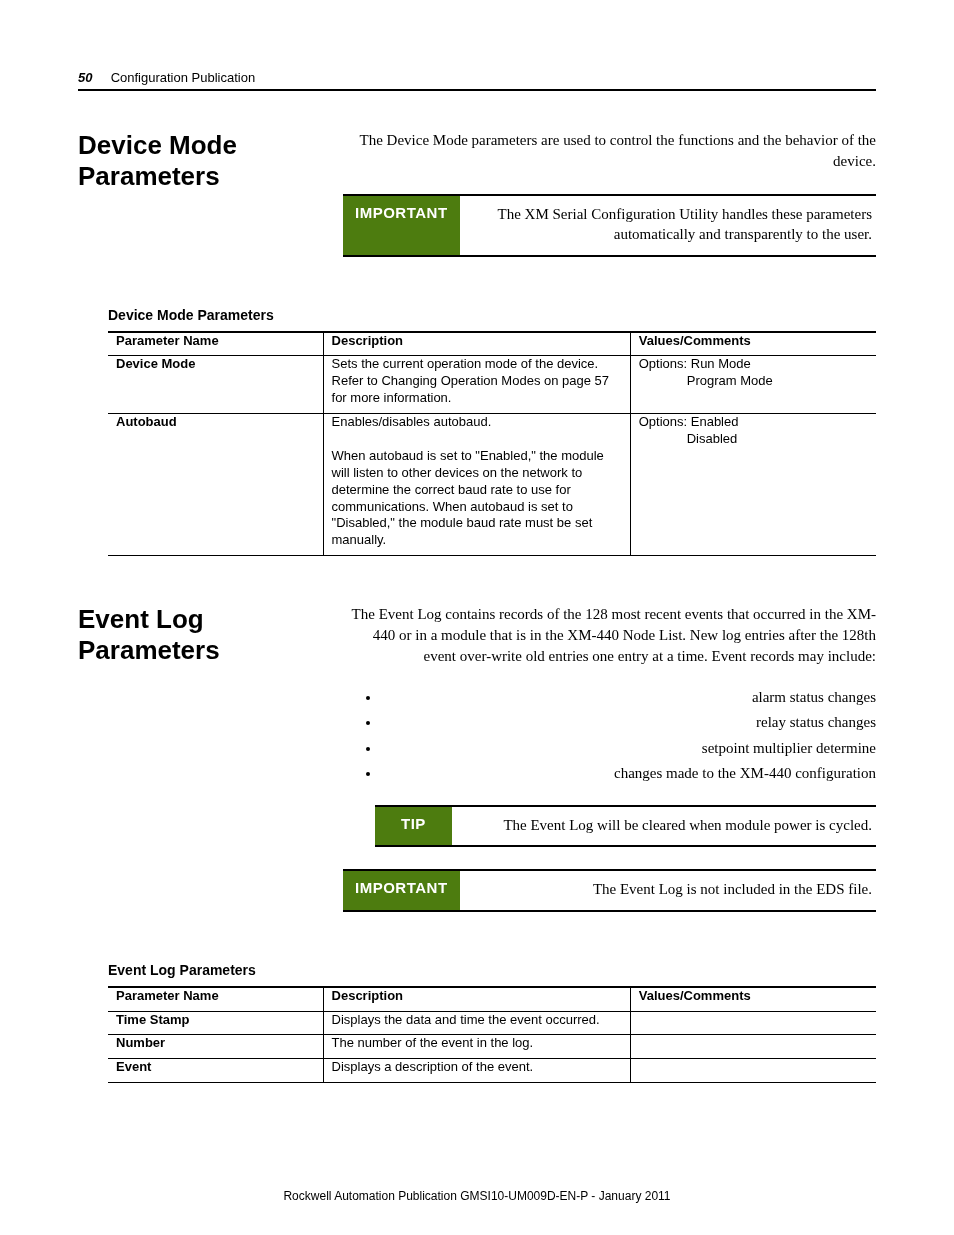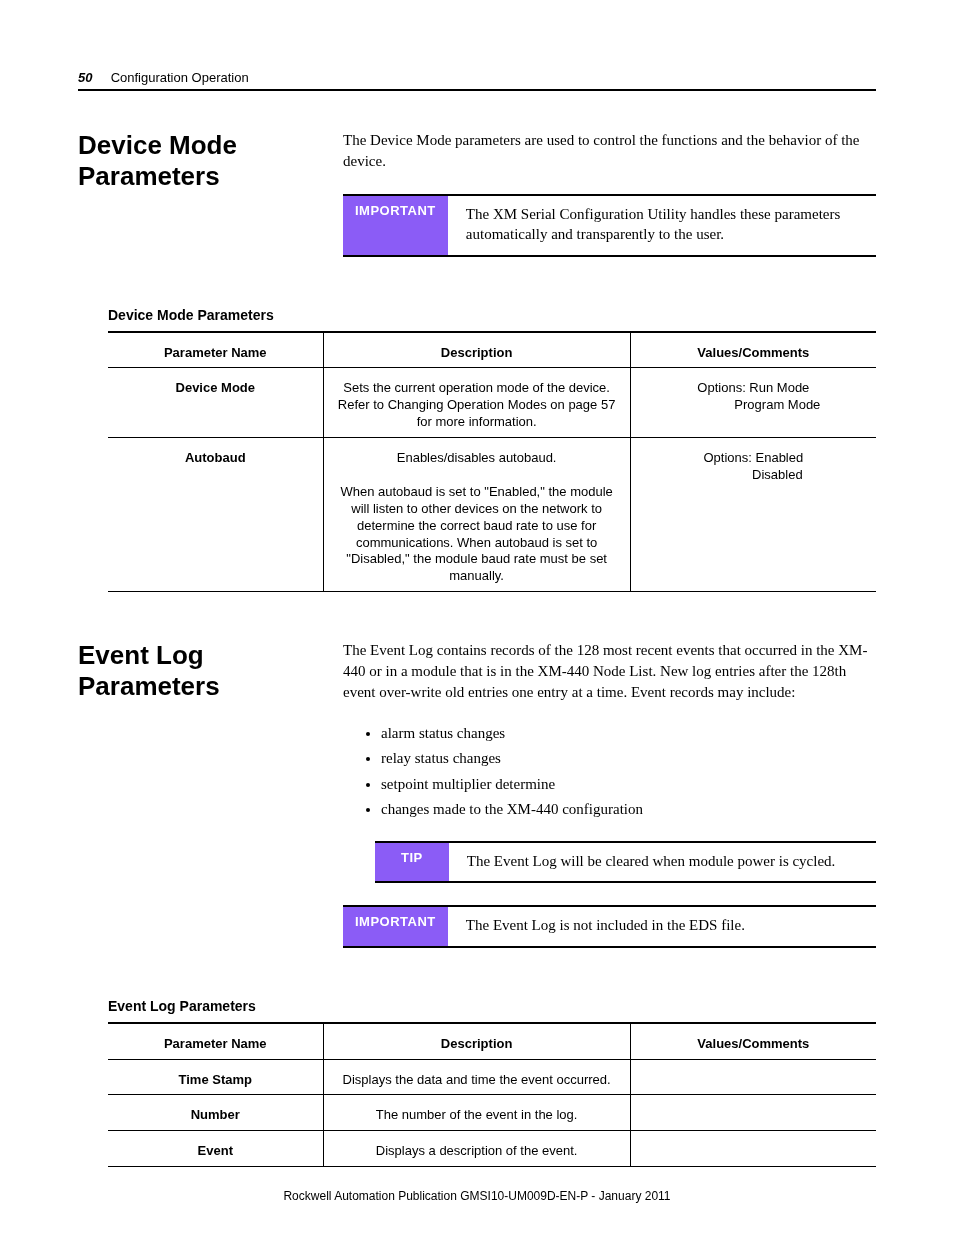--- a/index.html
+++ b/index.html
@@ -25,33 +25,33 @@
   .page-header span:last-child { font-size: 13px; }
   .content { position: absolute; top: 130px; left: 78px; right: 78px; }
   .section-row { display: flex; margin-bottom: 28px; }
   .section-title {
     flex: 0 0 265px;
     font-family: Arial, Helvetica, sans-serif;
     font-size: 26px;
     font-weight: bold;
     padding-right: 10px;
   }
-  .section-body { flex: 1; line-height: 1.4; }
+  .section-body { flex: 1; line-height: 1.4; text-align: right; }
   .callout {
     border-top: 2px solid #000;
     border-bottom: 2px solid #000;
     display: flex;
     margin: 22px 0 22px 0;
   }
   .callout-label {
-    background: #8b5cf6;
+    background: #4d7c0f;
     color: #fff;
     font-family: Arial, Helvetica, sans-serif;
     font-weight: bold;
-    font-size: 13px;
+    font-size: 15px;
     padding: 6px 12px;
     display: flex;
     align-items: flex-start;
     white-space: nowrap;
     letter-spacing: 0.5px;
   }
   .callout-text { padding: 8px 4px 10px 18px; flex: 1; line-height: 1.35; }
   .table-caption {
     font-family: Arial, Helvetica, sans-serif;
     font-weight: bold;
@@ -60,23 +60,23 @@
   }
   table.param {
     width: calc(100% - 30px);
     margin-left: 30px;
     border-collapse: collapse;
     font-family: Arial, Helvetica, sans-serif;
     font-size: 13px;
   }
   table.param th, table.param td {
     border: 1px solid #000;
-    text-align: center;
+    text-align: left;
     vertical-align: top;
-    padding: 12px 8px 6px 8px;
+    padding: 0 8px 6px 8px;
     line-height: 1.3;
   }
   table.param tr:first-child th { border-top: 2px solid #000; }
   table.param tr:first-child th { font-weight: bold; }
   table.param th:nth-child(1), table.param td:nth-child(1) { width: 28%; border-left: none;}
   table.param th:nth-child(2), table.param td:nth-child(2) { width: 40%; }
   table.param th:nth-child(3), table.param td:nth-child(3) { width: 32%; border-right: none; }
   table.param .rowname { font-weight: bold; }
   .bullets { margin: 20px 0 16px 38px; }
   .bullets li { margin-bottom: 5px; line-height: 1.35; list-style: disc; }
@@ -90,21 +90,21 @@
     font-family: Arial, Helvetica, sans-serif;
     font-size: 12px;
   }
   .val-indent { padding-left: 48px; display: inline-block; }
 </style>
 </head>
 <body>
 
 <div class="page-header sans">
   <span>50</span>
-  <span>Configuration Operation</span>
+  <span>Configuration Publication</span>
 </div>
 
 <div class="content">
 
   <div class="section-row">
     <div class="section-title">Device Mode Parameters</div>
     <div class="section-body">
       <div>The Device Mode parameters are used to control the functions and the behavior of the device.</div>
       <div class="callout">
         <div class="callout-label">IMPORTANT</div>

